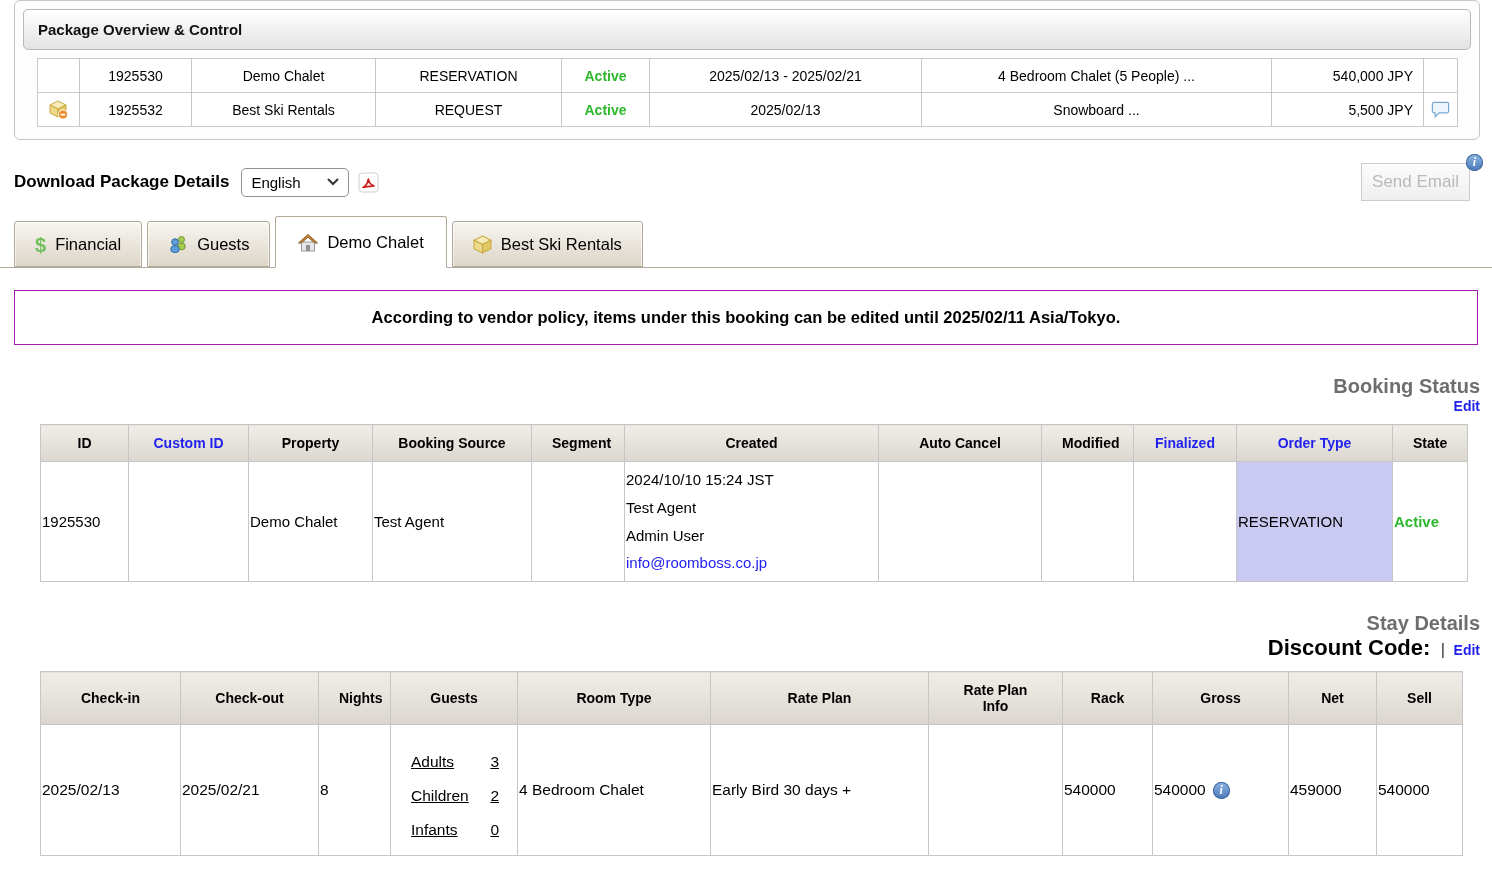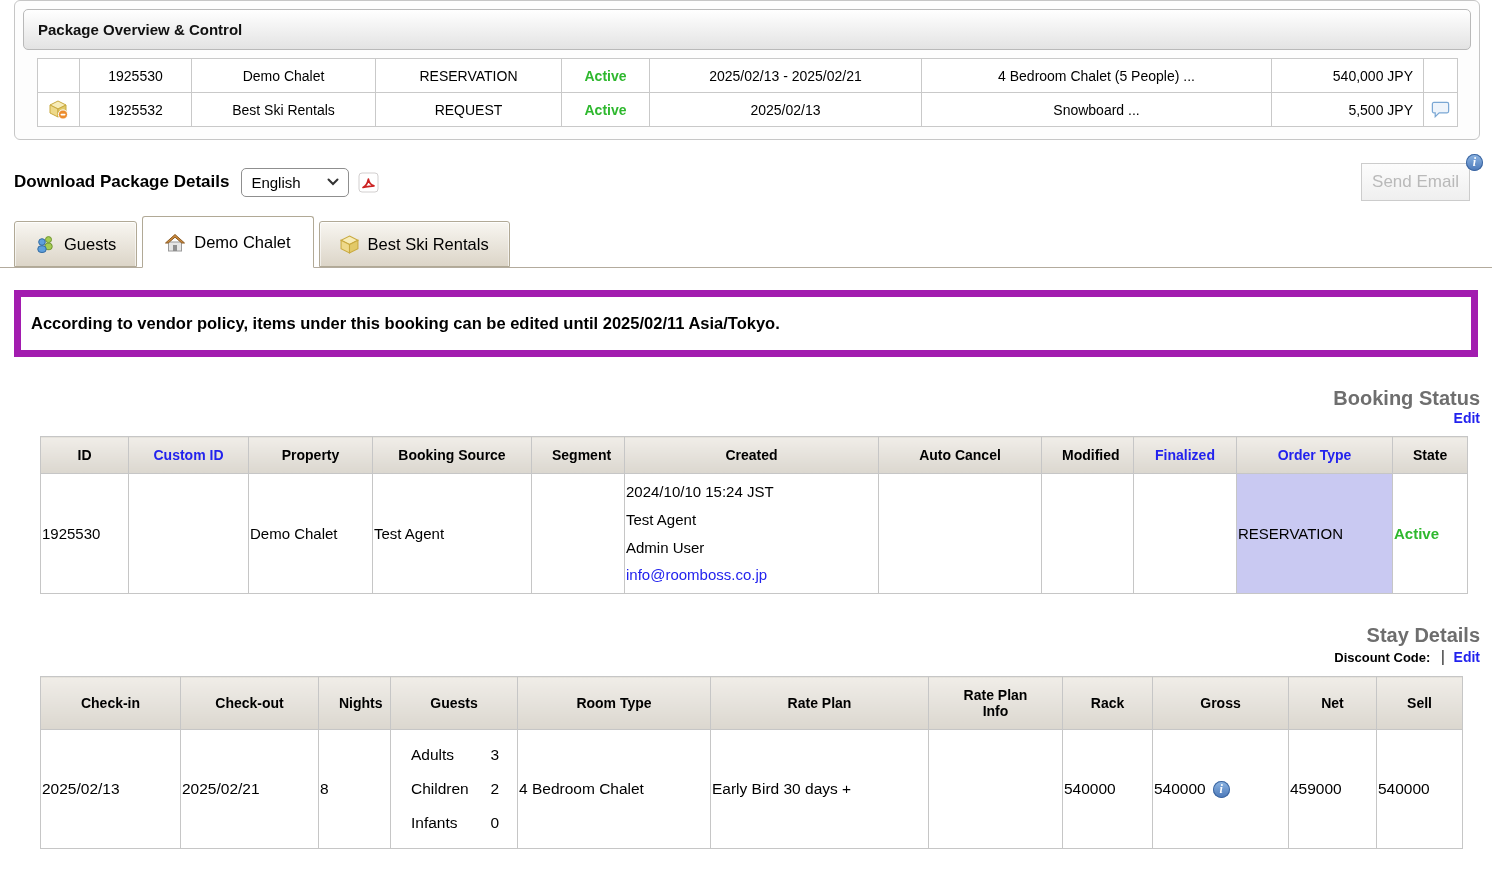--- a/index.html
+++ b/index.html
@@ -51,41 +51,41 @@
     display:flex; align-items:center; gap:9px; padding:13px 20px 12px;
     background:linear-gradient(#f8f6f1,#dcd5c8); border:1px solid #b1a996; border-radius:3px 3px 0 0;
     margin-right:5px; font-size:16.5px; cursor:pointer; white-space:nowrap;
     box-shadow:inset 0 1px 0 rgba(255,255,255,.85), inset 1px 0 0 rgba(255,255,255,.6), inset -1px 0 0 rgba(255,255,255,.6);
   }
   .tab.active { background:#fff; border-bottom:1px solid #fff; margin-bottom:-1px; padding:16px 22px 15px; box-shadow:none; }
   .dollar-icon { color:#6fbf5a; font-weight:bold; font-size:20px; line-height:14px; }
   .dollar-icon::after { content:"$"; }
   
   .notice {
-    margin:22px 14px 0; border:7px solid #a21caf; padding:17px 10px;
-    text-align:left; font-weight:bold; font-size:16.5px;
+    margin:22px 14px 0; border:1px solid #a21caf; padding:17px 10px;
+    text-align:center; font-weight:bold; font-size:16.5px;
   }
   .section-head { display:flex; align-items:flex-end; margin:30px 12px 10px 38px;flex-direction:column; }
   .sec-title { color:#6e6e6e; font-weight:bold; font-size:20px; }
   .edit-link { color:#2222ee; font-weight:bold; font-size:14px; cursor:pointer; text-decoration:none; }
-  .discount-label { font-weight:bold; font-size:13px; color:#000; }
+  .discount-label { font-weight:bold; font-size:22px; color:#000; }
   .sep { color:#333; font-size:16.5px; margin:0 4px 0 6px; }
   .data-table { margin-left:40px; font-size:14px; }
   .data-table th {
     background:linear-gradient(#f0ede8,#dbd7cf); border:1px solid #c6c6c6;
     font-size:14px; font-weight:bold; padding:10px 20px; color:#000;
   }
   .data-table td { border:1px solid #c6c6c6; text-align:left; background:#fff; vertical-align:middle; font-size:15px; }
   th.link-col { color:#2222ee; cursor:pointer; }
   .bs-table td { height:120px; }
   .created-cell div { line-height:1.85; }
   .email-link { color:#2222ee; cursor:pointer; text-decoration:none; }
   .cell-ordertype { background:#c9c9f2 !important; }
   .sd-table td { height:103px; font-size:15.5px; }
-  .guests-cell { padding:8px 18px 8px 20px; }
+  .guests-cell { padding:20px 18px 8px 20px;text-decoration:underline; }
   .guest-row { display:flex; justify-content:space-between; line-height:2.2; }
   .gross-wrap { display:inline-flex; align-items:center; gap:7px; }
   .icon-svg { display:block; }
 </style>
 </head>
 <body>
 
 <svg width="0" height="0" style="position:absolute">
   <defs>
     <g id="cube">
@@ -167,20 +167,24 @@
       <rect x="1" y="1" width="19" height="19" rx="3" fill="#fff" stroke="#d2cfcf"></rect>
       <path d="M5 15.5c2.6-1.2 4.6-4.6 5.4-8.3.6 3.4 2.3 5.7 5.6 6.6-3.4.6-7 .9-11 1.7z" fill="none" stroke="#c22" stroke-width="1.7" stroke-linejoin="round"></path>
     </svg>
     <span class="send-wrap">
       <button class="send-email-btn" disabled="">Send Email</button>
       <span class="info-badge send-info"></span>
     </span>
   </div>
 
   <div class="tabstrip">
+    <div class="tab">
+      <span class="dollar-icon"></span>
+      <span>Financial</span>
+    </div>
     <div class="tab">
       <svg width="20" height="17" viewBox="0 0 20 17">
         <circle cx="13.5" cy="3.6" r="3" fill="#a5cc52" stroke="#6f9430"></circle>
         <rect x="9.8" y="7.2" width="7.4" height="6.5" rx="3" fill="#a5cc52" stroke="#6f9430"></rect>
         <circle cx="7" cy="6" r="3.3" fill="#5d9fdd" stroke="#336ba0"></circle>
         <rect x="2.8" y="9.8" width="8.4" height="6.6" rx="3.2" fill="#5d9fdd" stroke="#336ba0"></rect>
       </svg>
       <span>Guests</span>
     </div>
     <div class="tab active">

